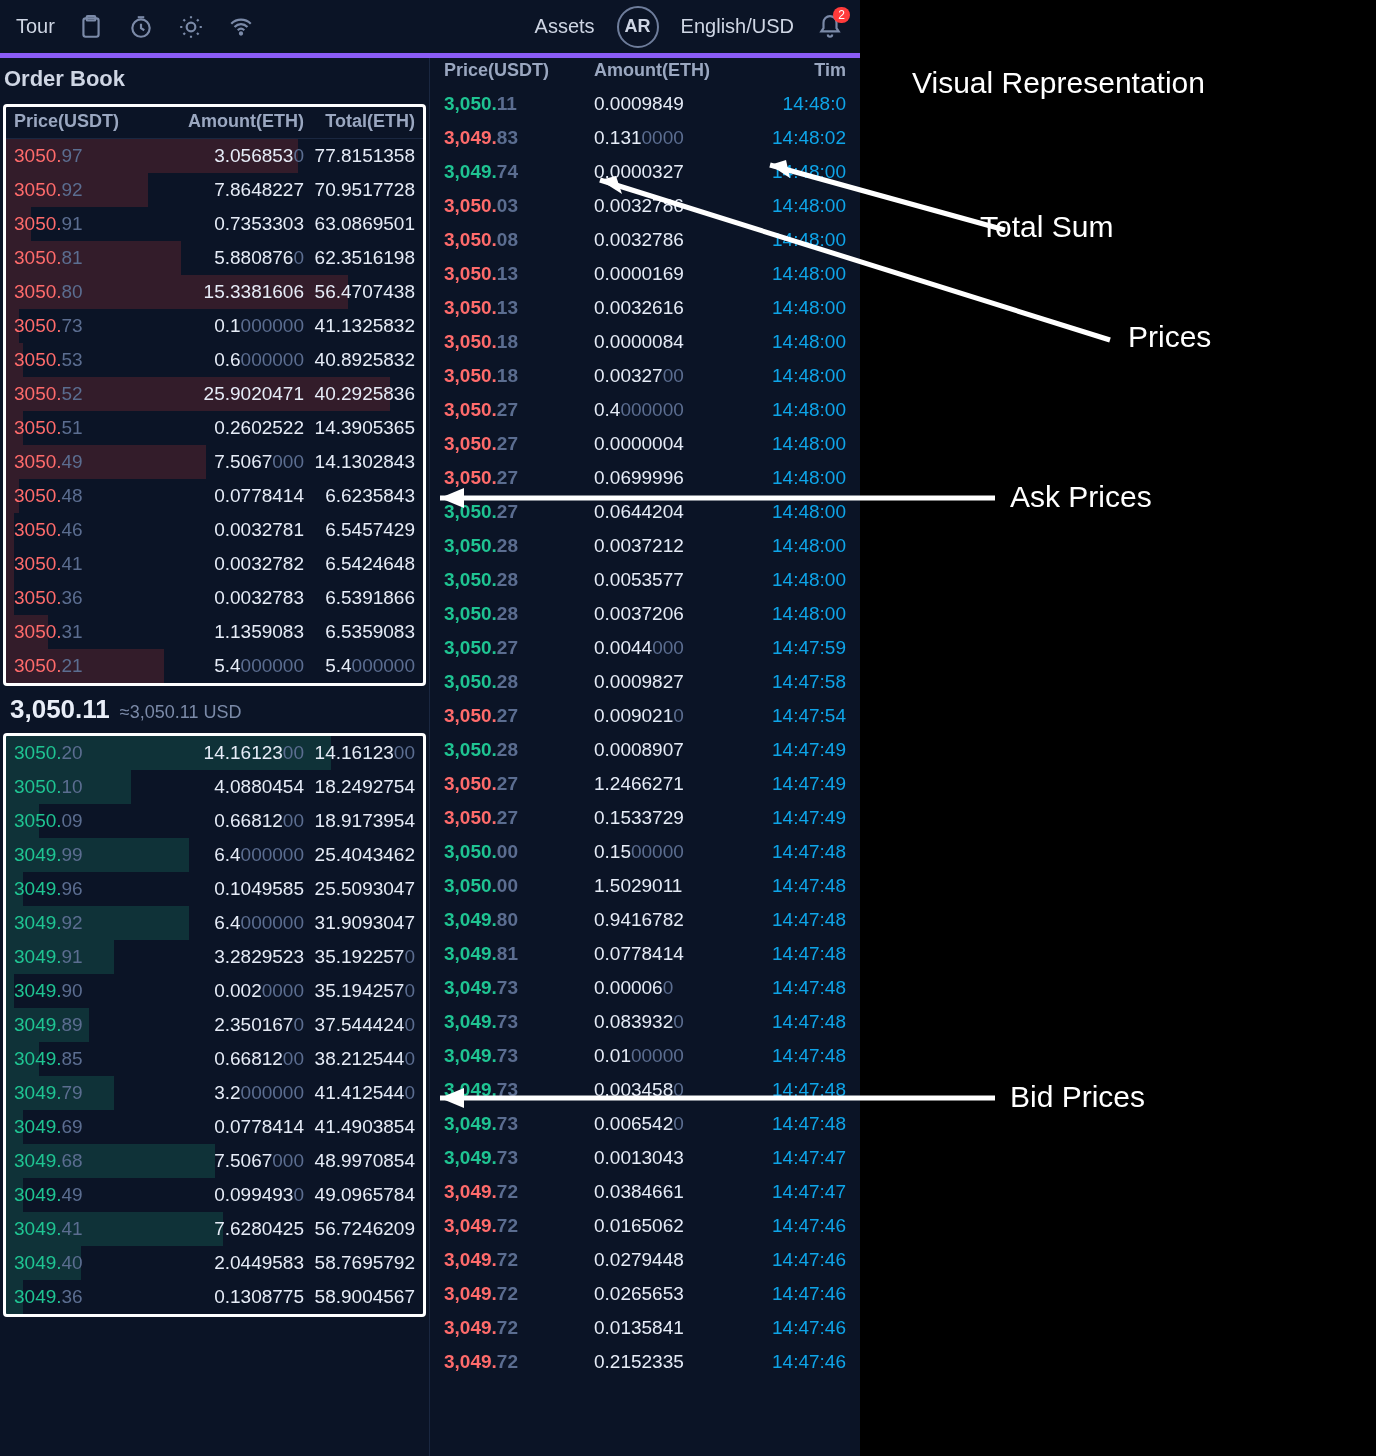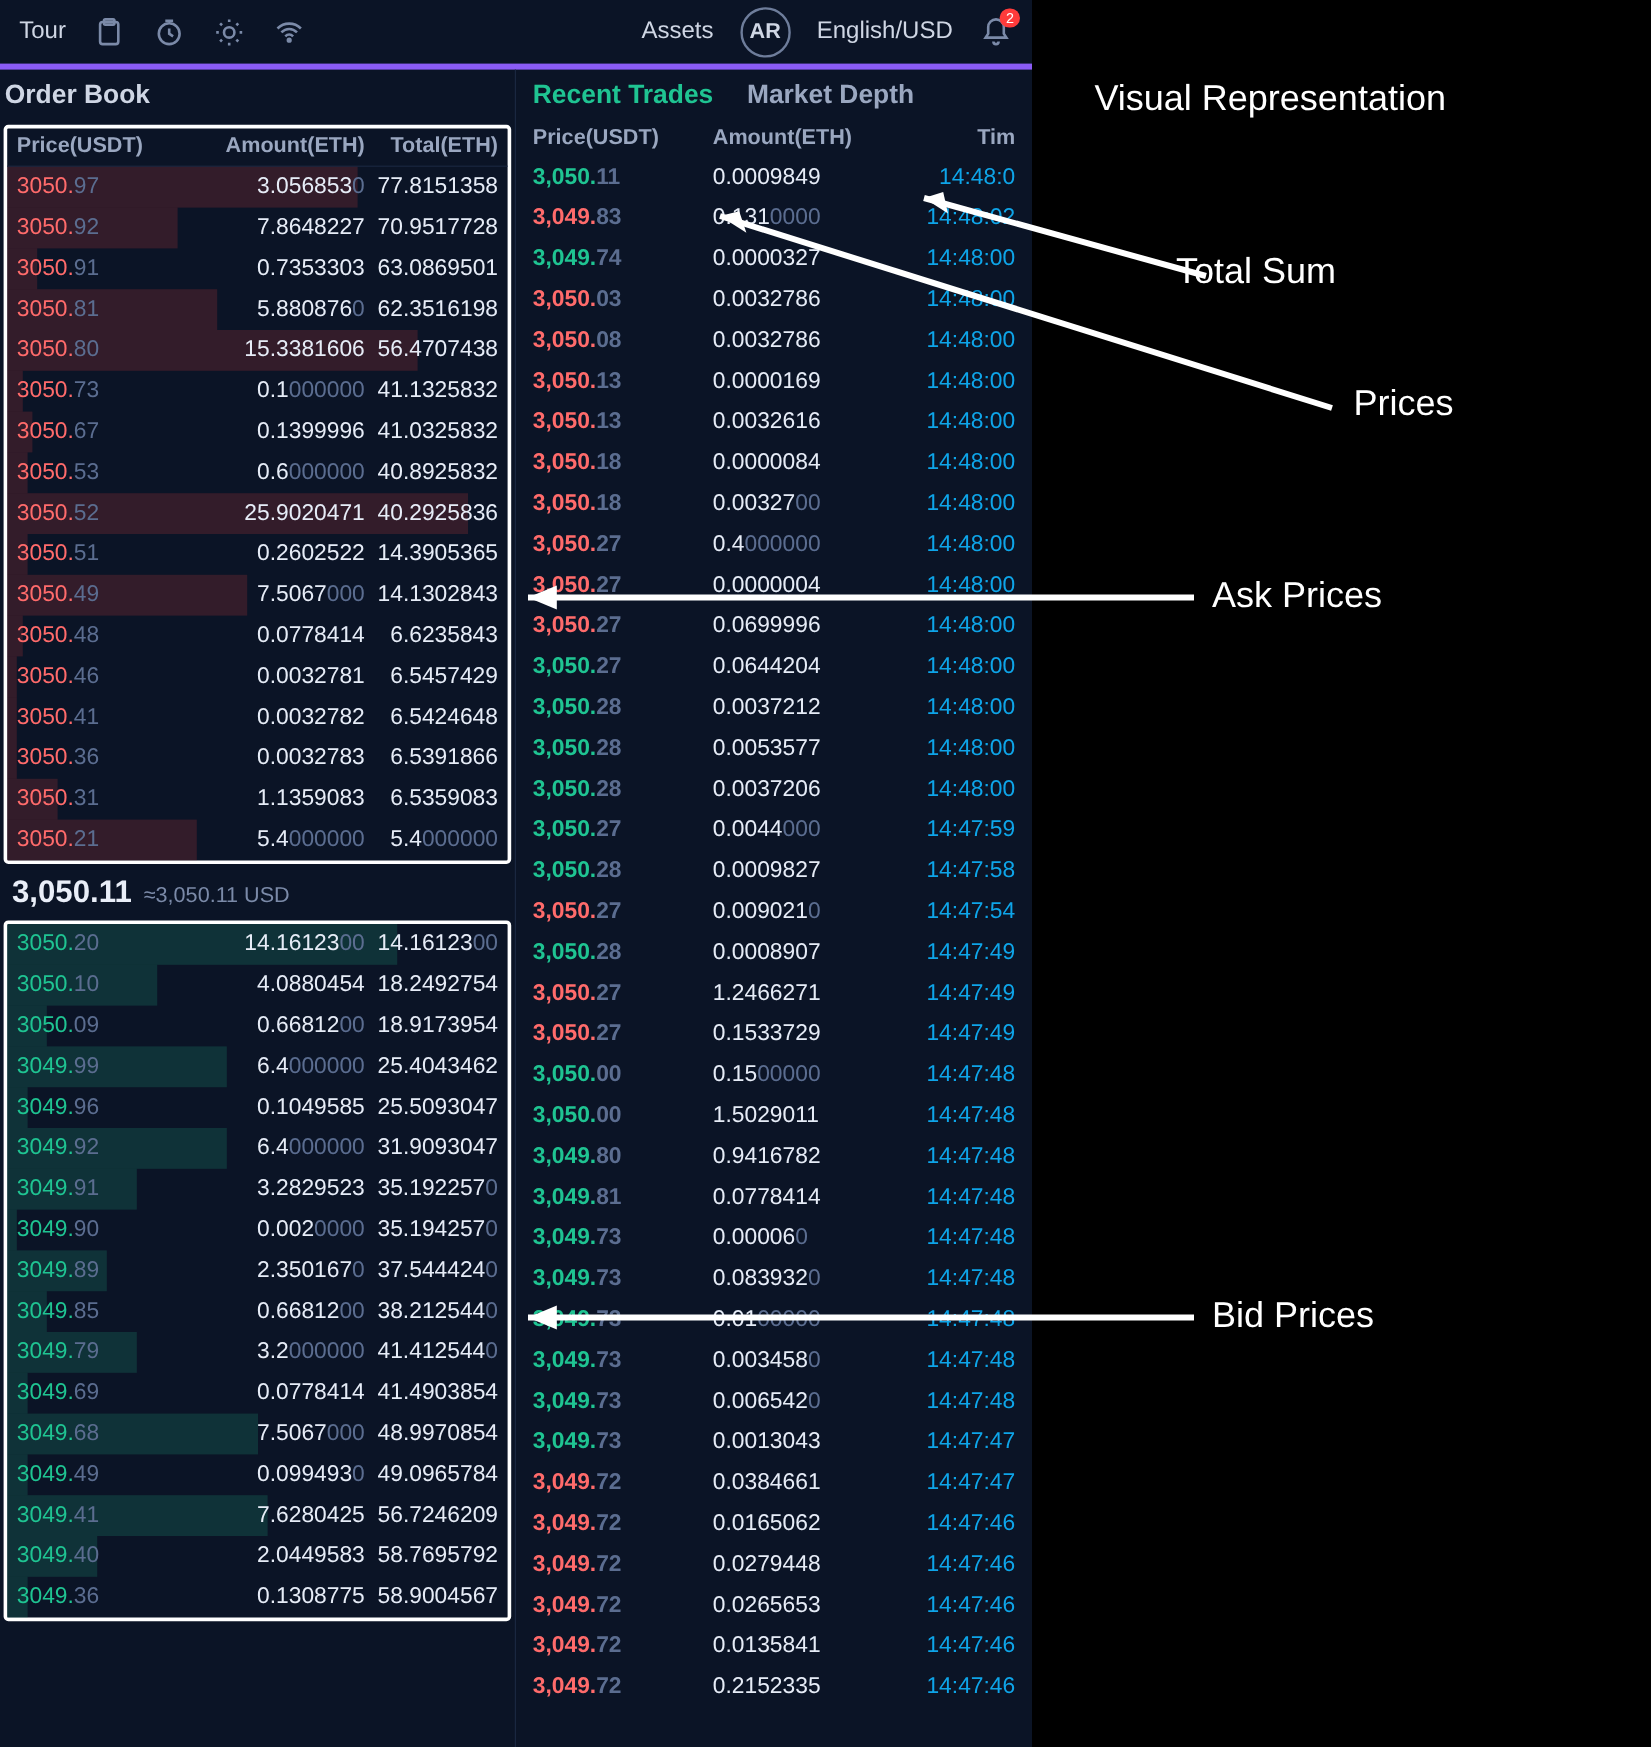--- a/index.html
+++ b/index.html
@@ -142,26 +142,20 @@
     <span class="a"><span>15.3381606</span><span class="dim"></span></span>
     <span class="t"><span>56.4707438</span><span class="dim"></span></span>
             </div>
             <div class="ob-row ask">
               <div class="depth ask" style="width:3%"></div>
     <span class="p"><span>3050.</span><span class="dim">73</span></span>
     <span class="a"><span>0.1</span><span class="dim">000000</span></span>
     <span class="t"><span>41.1325832</span><span class="dim"></span></span>
             </div>
             <div class="ob-row ask">
-              <div class="depth ask" style="width:5%"></div>
-    <span class="p"><span>3050.</span><span class="dim">67</span></span>
-    <span class="a"><span>0.1399996</span><span class="dim"></span></span>
-    <span class="t"><span>41.0325832</span><span class="dim"></span></span>
-            </div>
-            <div class="ob-row ask">
               <div class="depth ask" style="width:4%"></div>
     <span class="p"><span>3050.</span><span class="dim">53</span></span>
     <span class="a"><span>0.6</span><span class="dim">000000</span></span>
     <span class="t"><span>40.8925832</span><span class="dim"></span></span>
             </div>
             <div class="ob-row ask">
               <div class="depth ask" style="width:92%"></div>
     <span class="p"><span>3050.</span><span class="dim">52</span></span>
     <span class="a"><span>25.9020471</span><span class="dim"></span></span>
     <span class="t"><span>40.2925836</span><span class="dim"></span></span>
@@ -324,24 +318,20 @@
               <div class="depth bid" style="width:4%"></div>
     <span class="p"><span>3049.</span><span class="dim">36</span></span>
     <span class="a"><span>0.1308775</span><span class="dim"></span></span>
     <span class="t"><span>58.9004567</span><span class="dim"></span></span>
             </div>
           </div>
       </div>
     </div>
 
     <div class="trades">
-      <div class="tabs">
-        <div class="tab active">Recent Trades</div>
-        <div class="tab">Market Depth</div>
-      </div>
       <div class="tr-head">
         <div>Price(USDT)</div>
         <div>Amount(ETH)</div>
         <div>Tim</div>
       </div>
       <div id="tradeslist">
           <div class="tr-row buy">
             <span class="p"><span>3,050.</span><span class="dim">11</span></span>
     <span class="a"><span>0.0009849</span><span class="dim"></span></span>
     <span class="t">14:48:0</span>

